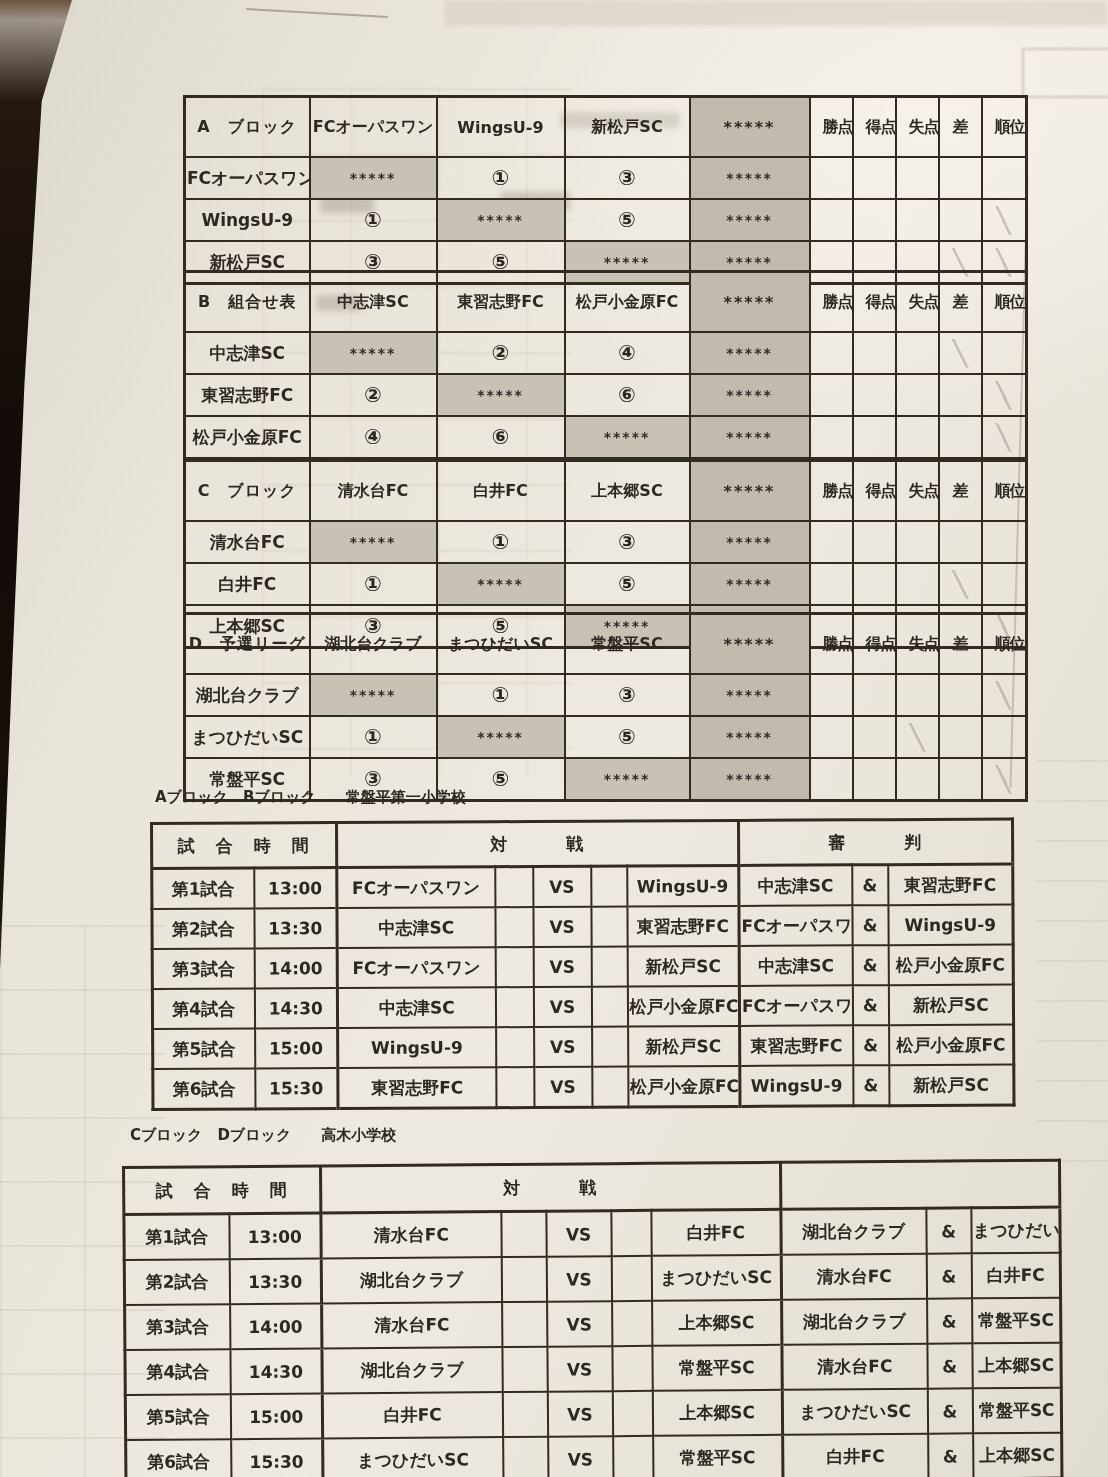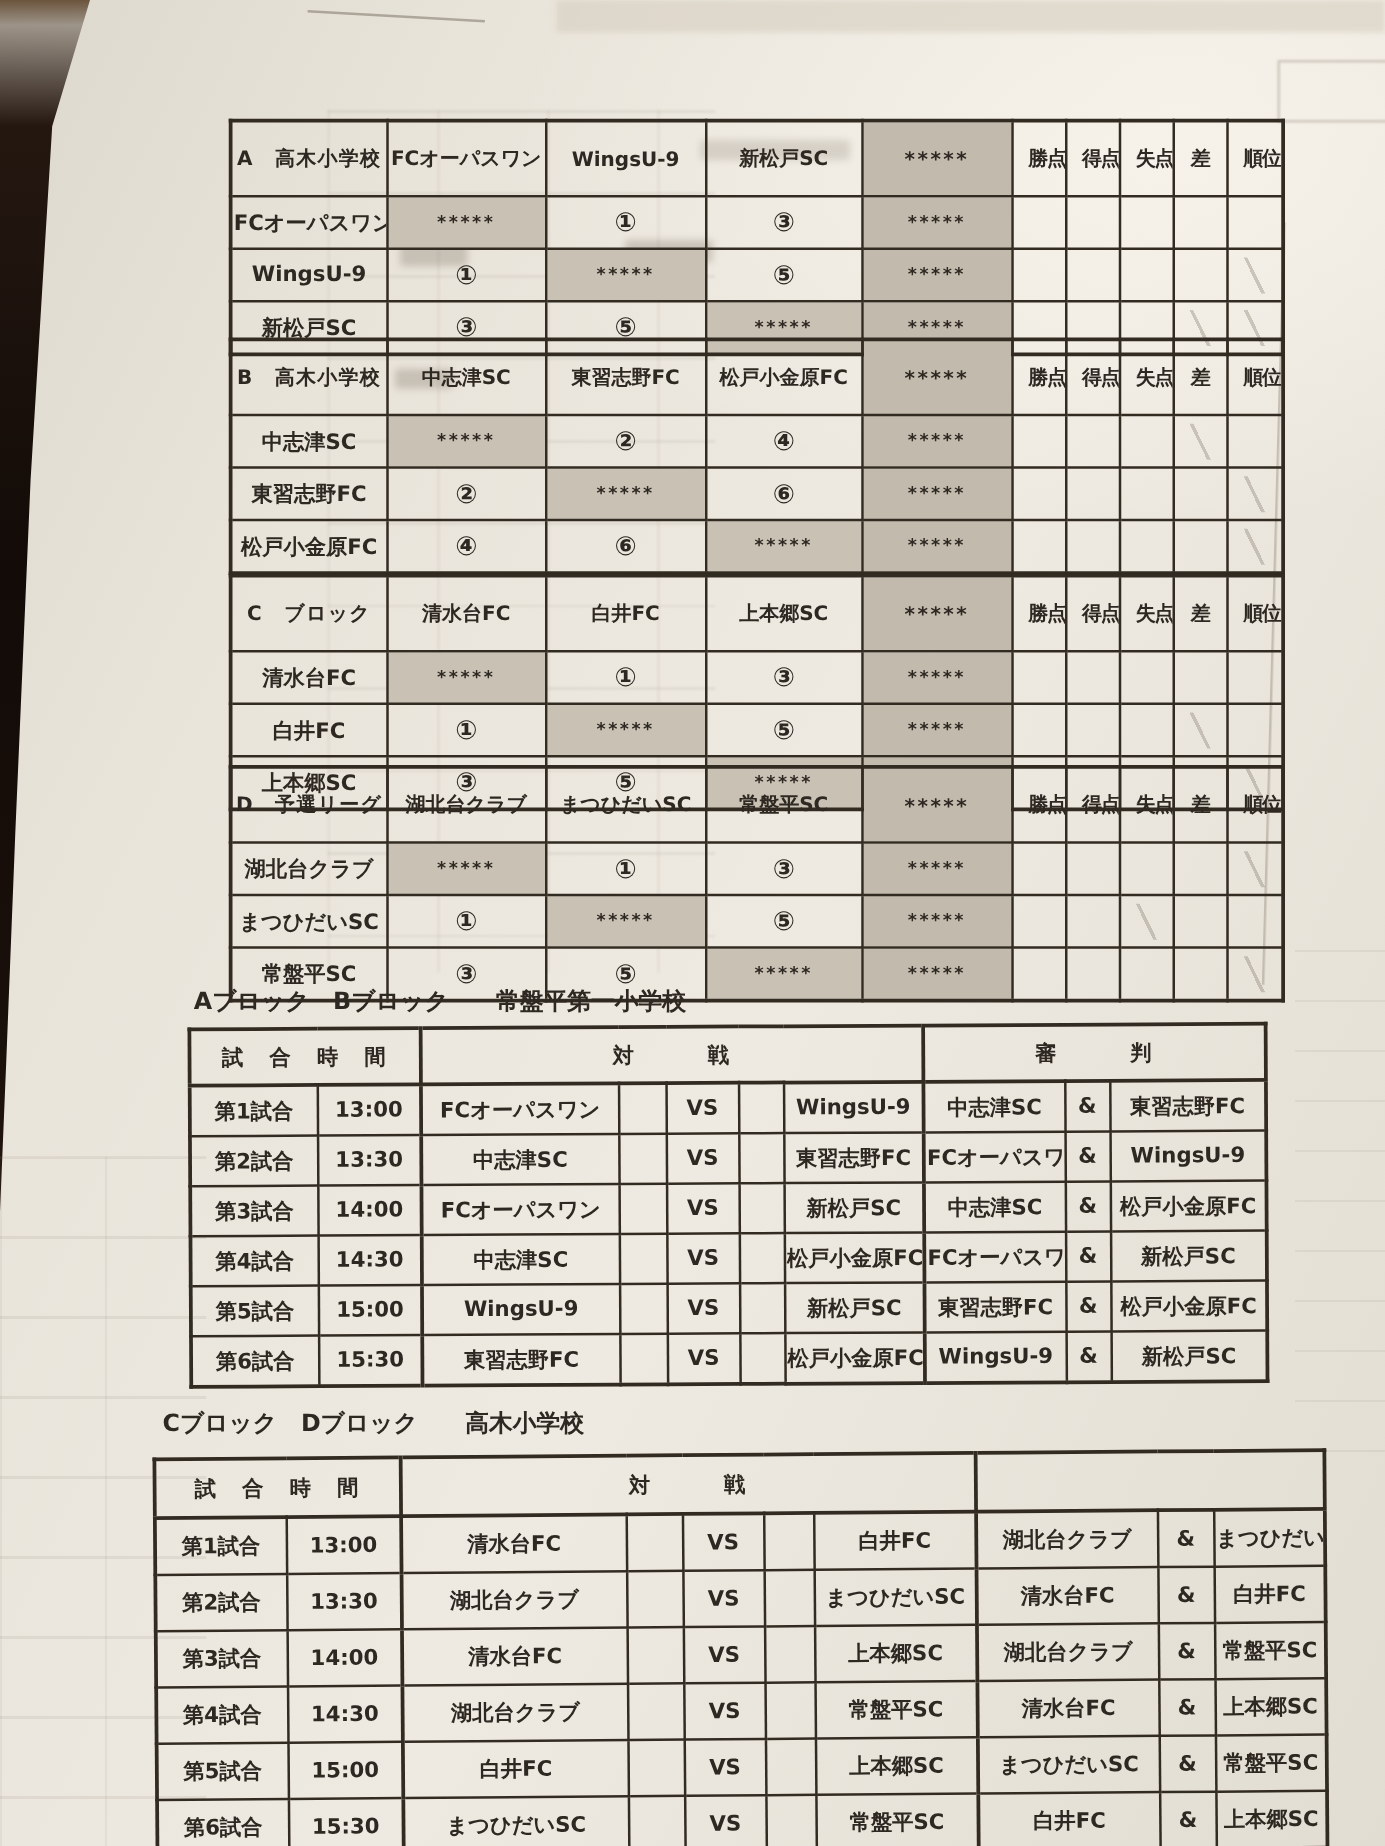--- a/index.html
+++ b/index.html
@@ -58,21 +58,21 @@
   .block-table td.lbl { font-size:18px; letter-spacing:1px; }
   .block-table td.team { font-size:17px; }
   .block-table td.stat-h { font-size:13px; letter-spacing:-1px; padding:12px; }
   .block-table td.circ { font-size:21px; }
   .block-table td.stars { font-size:14px; letter-spacing:2px; }
   .shaded  { background:#c9c2b4; }
   .shaded2 { background:#c2bbad; }
   .sl { background-image:linear-gradient(64deg, transparent 46%, rgba(110,100,88,.30) 46%, rgba(110,100,88,.30) 53%, transparent 53%); background-repeat:no-repeat; background-size:70% 72%; background-position:center; }
 
   
-  .section-label { position:absolute; margin:0; font-size:19px; font-weight:bold; white-space:nowrap; }
+  .section-label { position:absolute; margin:0; font-size:15px; font-weight:bold; white-space:nowrap; }
   .label-1 { left:155px; top:788px; }
   .label-2 { left:130px; top:1126px; }
   .sched-table { position:absolute; border:3px solid #322b22; font-weight:bold; }
   .s1 { left:150px; top:822px; width:861px; transform:rotate(-0.3deg); transform-origin:top left; }
   .s2 { left:122px; top:1166px; width:936px; transform:rotate(-0.45deg); transform-origin:top left; }
   .sched-table td { border:2px solid #322b22; text-align:center; vertical-align:middle; overflow:hidden; white-space:nowrap; font-size:17px; }
   .sched-table tr.hdr td { border-bottom:3px solid #322b22; font-size:17px; letter-spacing:2px; }
   .s1 tr.hdr td { height:40px; } .s1 tr.r td { height:36px; }
   .s2 tr.hdr td { height:42px; } .s2 tr.r td { height:41px; }
   .sched-table td.time, .sched-table tr.hdr td.g1 { border-right:3px solid #322b22; }
@@ -106,21 +106,21 @@
           <col style="width:125px">
           <col style="width:120px">
           <col style="width:43px">
           <col style="width:43px">
           <col style="width:43px">
           <col style="width:43px">
           <col style="width:45px">
         </colgroup>
       <tbody>
           <tr class="hdr">
-        <td class="lbl">A　高木小学校</td>
+        <td class="lbl">A　ブロック</td>
         <td class="team">FCオーパスワン</td>
         <td class="team">WingsU-9</td>
         <td class="team">新松戸SC</td>
         <td class="stars shaded2">*****</td>
         <td class="stat-h">勝点</td>
         <td class="stat-h">得点</td>
         <td class="stat-h">失点</td>
         <td class="stat-h">差</td>
         <td class="stat-h">順位</td>
       </tr>
@@ -171,21 +171,21 @@
           <col style="width:125px">
           <col style="width:120px">
           <col style="width:43px">
           <col style="width:43px">
           <col style="width:43px">
           <col style="width:43px">
           <col style="width:45px">
         </colgroup>
       <tbody>
           <tr class="hdr">
-        <td class="lbl">B　高木小学校</td>
+        <td class="lbl">B　組合せ表</td>
         <td class="team">中志津SC</td>
         <td class="team">東習志野FC</td>
         <td class="team">松戸小金原FC</td>
         <td class="stars shaded2">*****</td>
         <td class="stat-h">勝点</td>
         <td class="stat-h">得点</td>
         <td class="stat-h">失点</td>
         <td class="stat-h">差</td>
         <td class="stat-h">順位</td>
       </tr>

